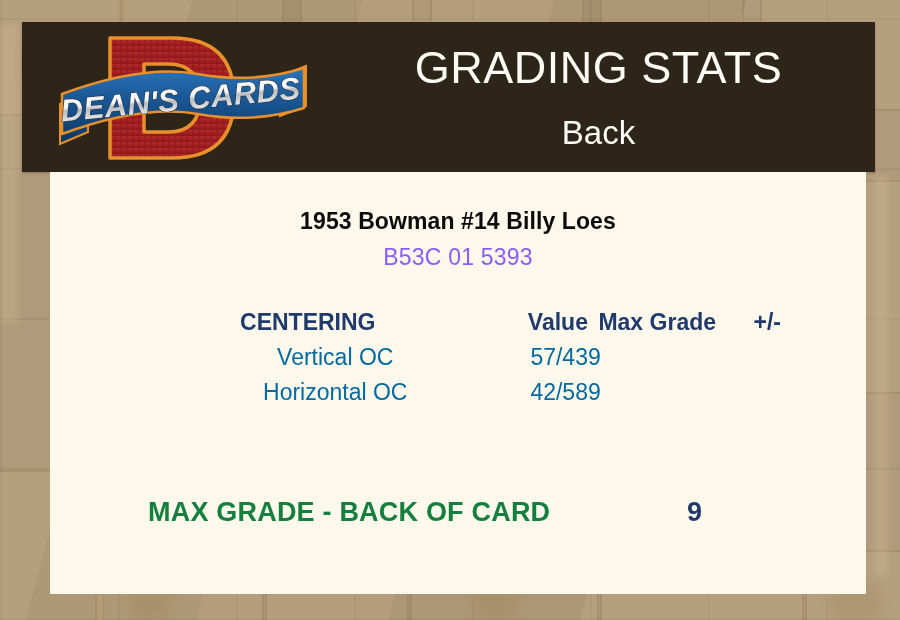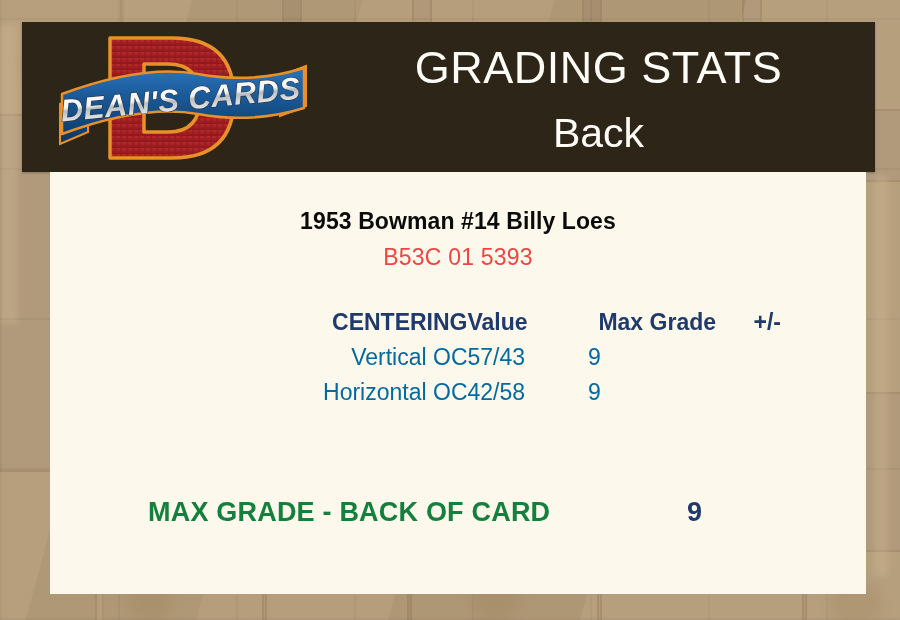--- a/index.html
+++ b/index.html
@@ -88,21 +88,21 @@
   .title-main {
     color: #fdfbf5;
     font-size: 45px;
     line-height: 52px;
     letter-spacing: 0.5px;
     font-weight: 400;
     white-space: nowrap;
   }
   .title-sub {
     color: #fdfbf5;
-    font-size: 41px;
+    font-size: 33px;
     line-height: 40px;
     font-weight: 400;
     margin-top: 19px;
     white-space: nowrap;
   }
 
   
   .panel {
     position: absolute;
     left: 50px;
@@ -125,21 +125,21 @@
     letter-spacing: 0.1px;
   }
   .card-id {
     position: absolute;
     left: 0;
     top: 72px;
     width: 100%;
     text-align: center;
     font-size: 23px;
     font-weight: 400;
-    color: #ef4444;
+    color: #8b5cf6;
     letter-spacing: 0.2px;
   }
 
   
   .stats {
     position: absolute;
     left: 98px;
     top: 132px;
     width: 660px;
     border-collapse: collapse;
@@ -148,22 +148,22 @@
   .stats td, .stats th {
     padding: 0;
     border: none;
   }
   .stats .hdr-row th {
     font-size: 23px;
     font-weight: bold;
     height: 36px;
     vertical-align: middle;
   }
-  .col-label  { width: 290px; text-align: right; }
-  .col-value  { width: 130px; text-align: left; margin-top: 16px; }
+  .col-label  { width: 290px; text-align: center; }
+  .col-value  { width: 130px; text-align: right; margin-top: 16px; }
   .col-max    { width: 150px; }
   .col-pm     { width: 90px;  text-align: center; }
 
   .stats .data-row td {
     font-size: 23px;
     font-weight: 400;
     height: 35px;
     vertical-align: middle;
     color: #0369a1;
   }

